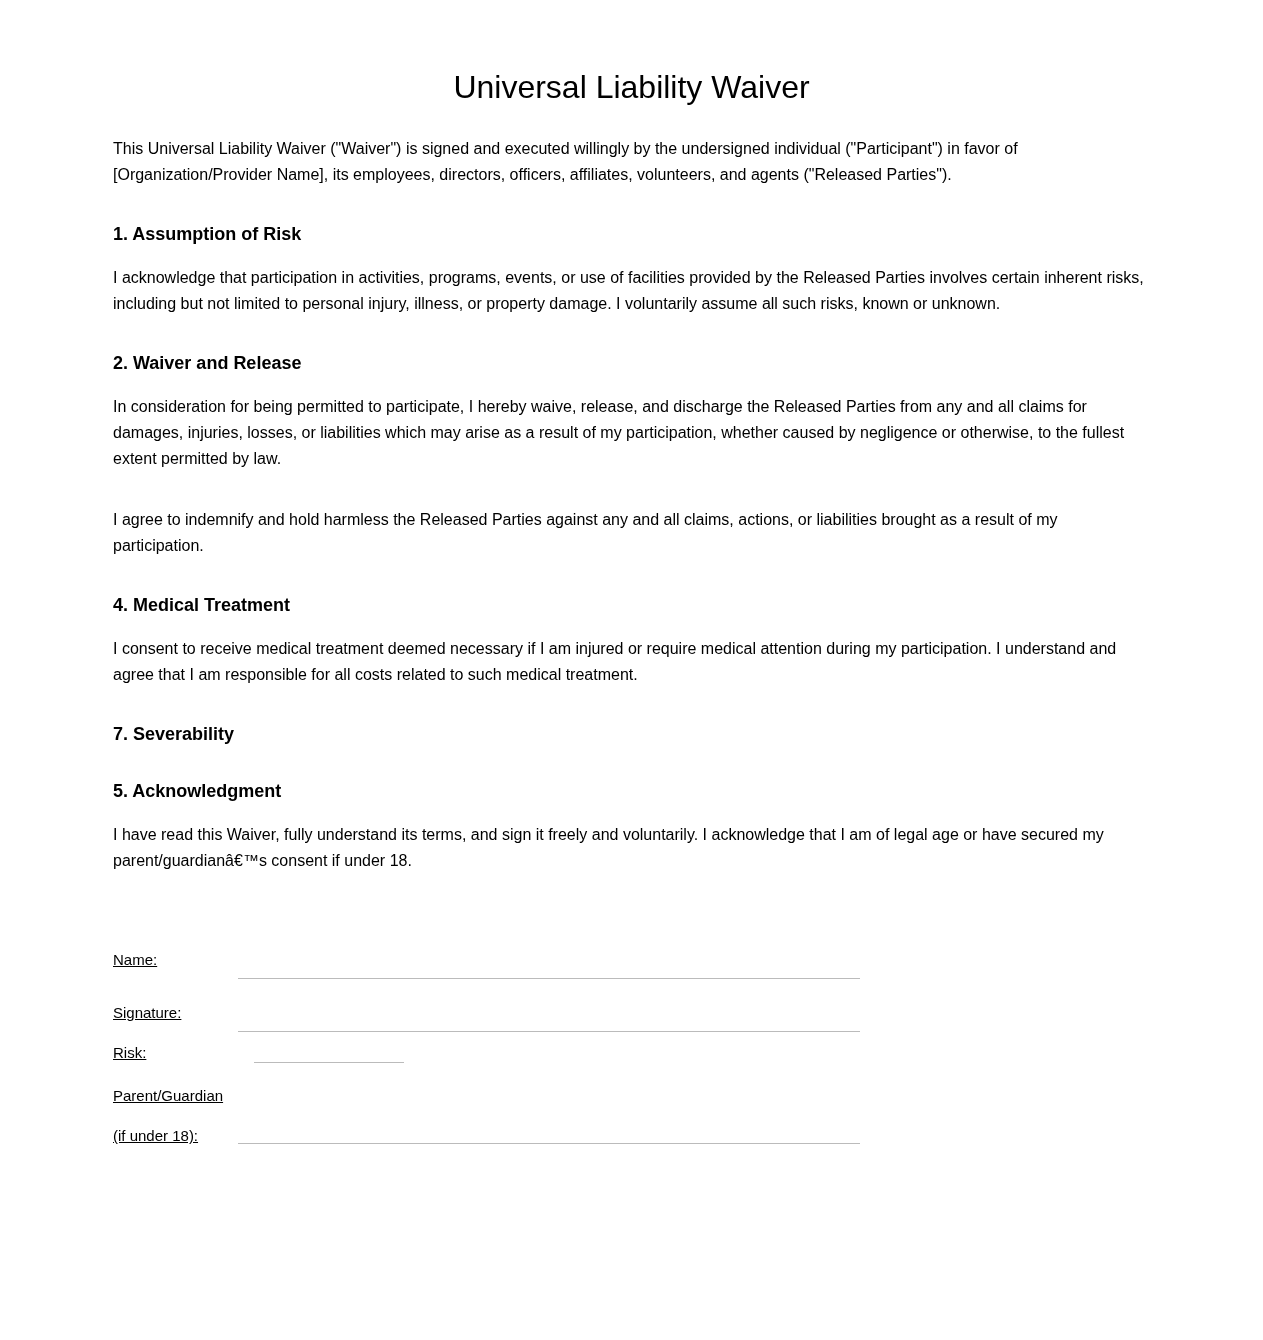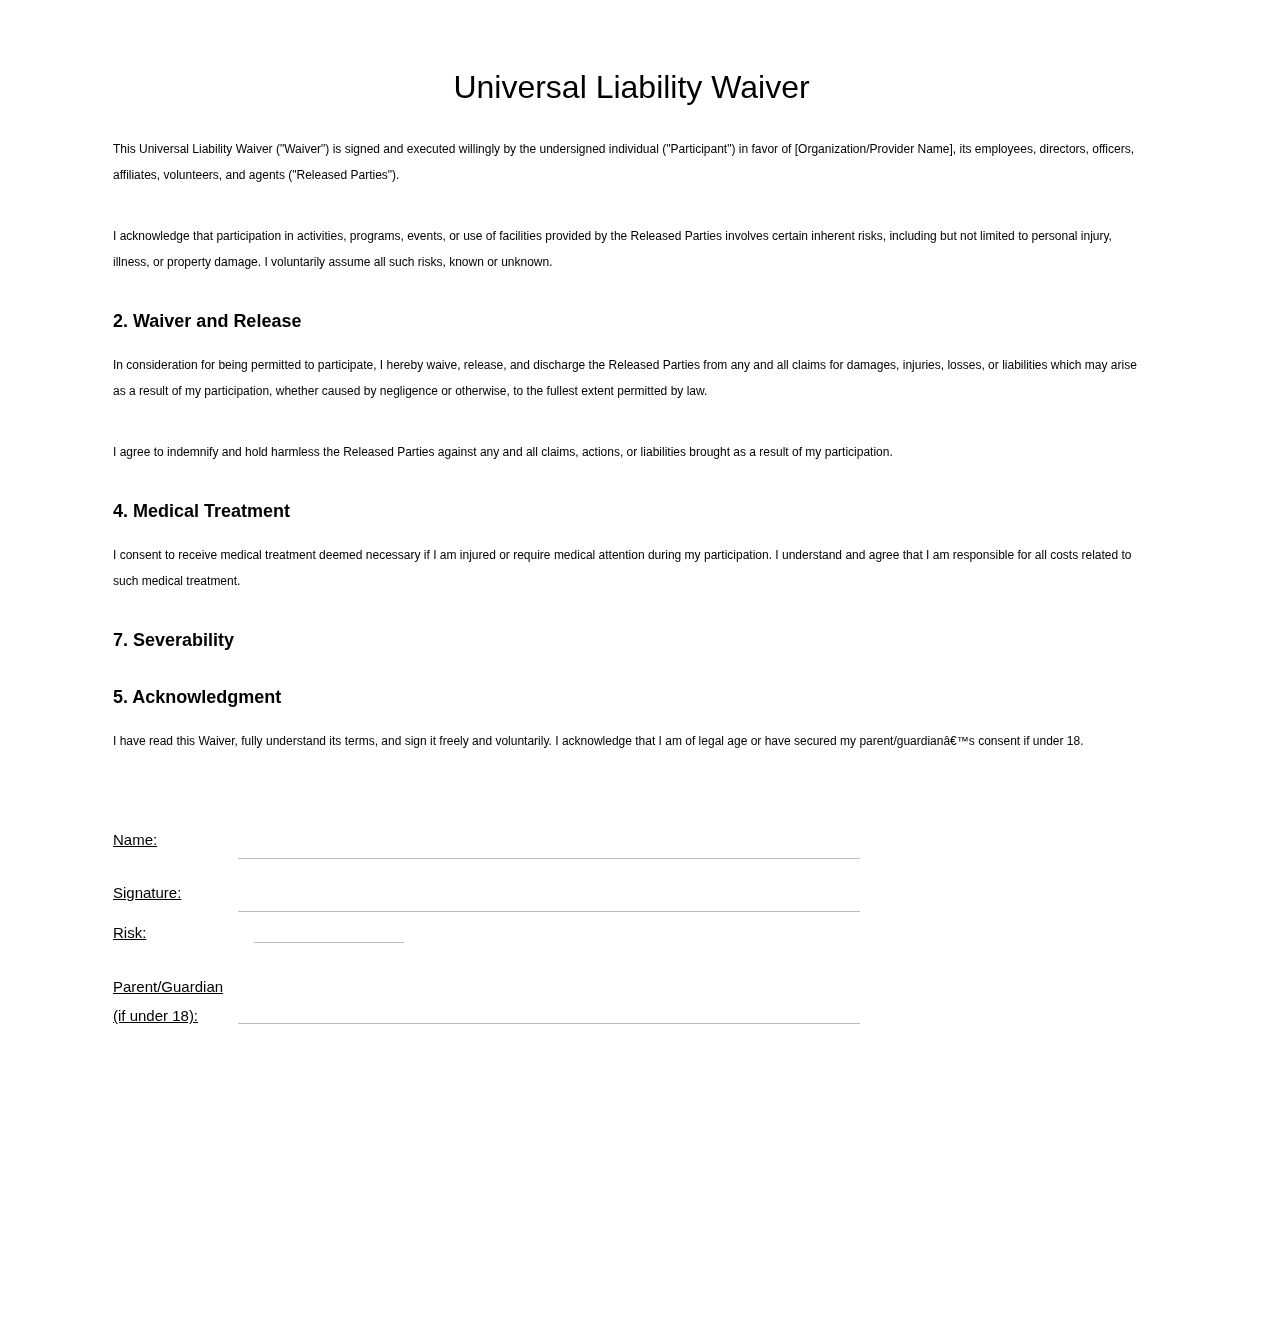--- a/index.html
+++ b/index.html
@@ -1,35 +1,36 @@
 <!DOCTYPE html>
 <html><head>
 <meta charset="utf-8">
 <style>
   html, body { margin: 0; padding: 0; background: #ffffff; }
   body { width: 1263px; height: 1340px; font-family: "Liberation Sans", sans-serif; color: #000; }
   .page { position: relative; padding: 0 113px; }
   h1 { font-size: 32px; font-weight: normal; text-align: center; margin: 0; padding-top: 68px; line-height: 38px; }
-  p { font-size: 12px; line-height: 26px; margin: 0; }
+  p { font-size: 16px; line-height: 26px; margin: 0; }
   .intro { margin-top: 30px; }
   h2 { font-size: 18px; font-weight: bold; margin: 0; line-height: 22px; }
   .section { margin-top: 35px; }
   .section p { margin-top: 20px; }
   .sig { position: relative; height: 260px; margin-top: 60px; }
   .lbl { position: absolute; left: 0; font-size: 15px; line-height: 24px; text-decoration: underline; }
   .line { position: absolute; border-bottom: 1px solid #bbbbbb; }
 </style>
 </head>
 <body>
 
 <div class="page">
   <h1>Universal Liability Waiver</h1>
   <p class="intro">This Universal Liability Waiver ("Waiver") is signed and executed willingly by the undersigned individual ("Participant") in favor of [Organization/Provider Name], its employees, directors, officers, affiliates, volunteers, and agents ("Released Parties").</p>
 
   <div class="section">
+    <h2>1. Assumption of Risk</h2>
     <p>I acknowledge that participation in activities, programs, events, or use of facilities provided by the Released Parties involves certain inherent risks, including but not limited to personal injury, illness, or property damage. I voluntarily assume all such risks, known or unknown.</p>
   </div>
   <div class="section">
     <h2>2. Waiver and Release</h2>
     <p>In consideration for being permitted to participate, I hereby waive, release, and discharge the Released Parties from any and all claims for damages, injuries, losses, or liabilities which may arise as a result of my participation, whether caused by negligence or otherwise, to the fullest extent permitted by law.</p>
   </div>
   <div class="section">
     <p>I agree to indemnify and hold harmless the Released Parties against any and all claims, actions, or liabilities brought as a result of my participation.</p>
   </div>
   <div class="section">
@@ -47,17 +48,17 @@
   <div class="sig">
     <span class="lbl" style="top:14px">Name:</span>
     <div class="line" style="top:34px; left:125px; width:622px; height:10px"></div>
 
     <span class="lbl" style="top:67px">Signature:</span>
     <div class="line" style="top:87px; left:125px; width:622px; height:10px"></div>
 
     <span class="lbl" style="top:107px">Risk:</span>
     <div class="line" style="top:118px; left:141px; width:150px; height:10px"></div>
 
-    <span class="lbl" style="top:161px">Parent/Guardian</span>
+    <span class="lbl" style="top:150px">Parent/Guardian</span>
     <span class="lbl" style="top:190px">(if under 18):</span>
     <div class="line" style="top:199px; left:125px; width:622px; height:10px"></div>
   </div>
 </div>
 
 </body></html>

